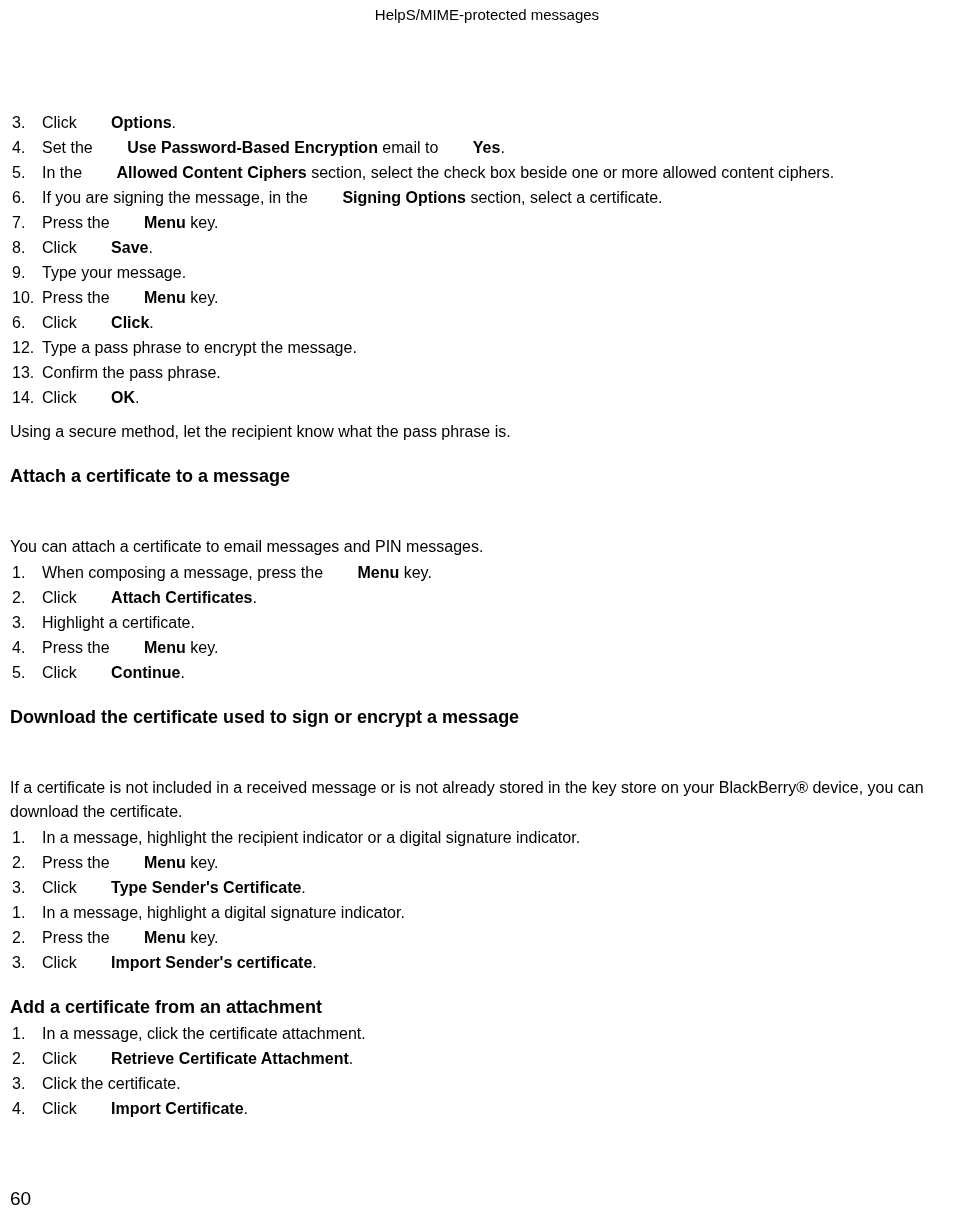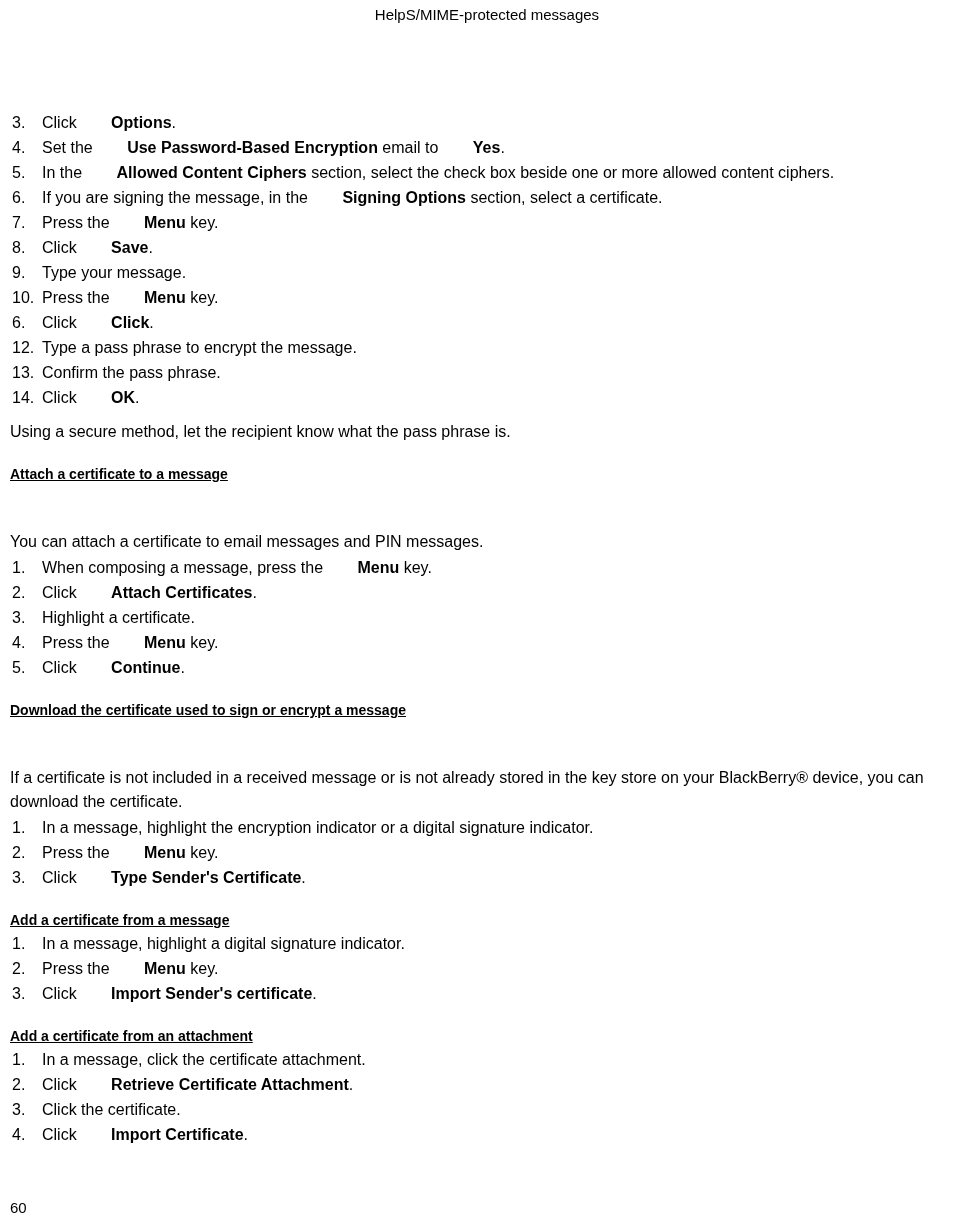--- a/index.html
+++ b/index.html
@@ -42,35 +42,34 @@
       flex: 1;
     }
     .bold { font-weight: 700; margin-left: 30px; }
     .para {
       margin-top: 10px;
       line-height: 1.5;
       margin-bottom: 10px;
     }
     .section-heading {
       font-weight: 700;
-      font-size: 14px;
+      font-size: 18px;
       margin-top: 22px;
       margin-bottom: 4px;
-      text-decoration: underline;
     }
     .intro {
       line-height: 1.5;
       margin-bottom: 2px;
       margin-top: 48px;
     }
     .page-number {
       position: absolute;
-      bottom: 12px;
+      bottom: 18px;
       left: 10px;
-      font-size: 15px;
+      font-size: 19px;
     }
   </style>
 </head>
 <body>
 
 <div class="header">
   <span>Help</span>
   <span>S/MIME-protected messages</span>
 </div>
 
@@ -150,33 +149,32 @@
         <span class="num">5.</span>
         <span class="txt"><span>Click </span><span class="bold">Continue</span><span>.</span></span>
       </li>
     </ol>
 
   <div class="section-heading">Download the certificate used to sign or encrypt a message</div>
   <div class="intro">If a certificate is not included in a received message or is not already stored in the key store on your BlackBerry® device, you can download the certificate.</div>
   <ol>
       <li>
         <span class="num">1.</span>
-        <span class="txt"><span>In a message, highlight the encryption indicator or a digital signature indicator.</span></span>
+        <span class="txt"><span>In a message, highlight the recipient indicator or a digital signature indicator.</span></span>
       </li>
       <li>
         <span class="num">2.</span>
         <span class="txt"><span>Press the </span><span class="bold">Menu</span><span> key.</span></span>
       </li>
       <li>
         <span class="num">3.</span>
         <span class="txt"><span>Click </span><span class="bold">Type Sender's Certificate</span><span>.</span></span>
       </li>
     </ol>
 
-  <div class="section-heading">Add a certificate from a message</div>
   <ol>
       <li>
         <span class="num">1.</span>
         <span class="txt"><span>In a message, highlight a digital signature indicator.</span></span>
       </li>
       <li>
         <span class="num">2.</span>
         <span class="txt"><span>Press the </span><span class="bold">Menu</span><span> key.</span></span>
       </li>
       <li>

